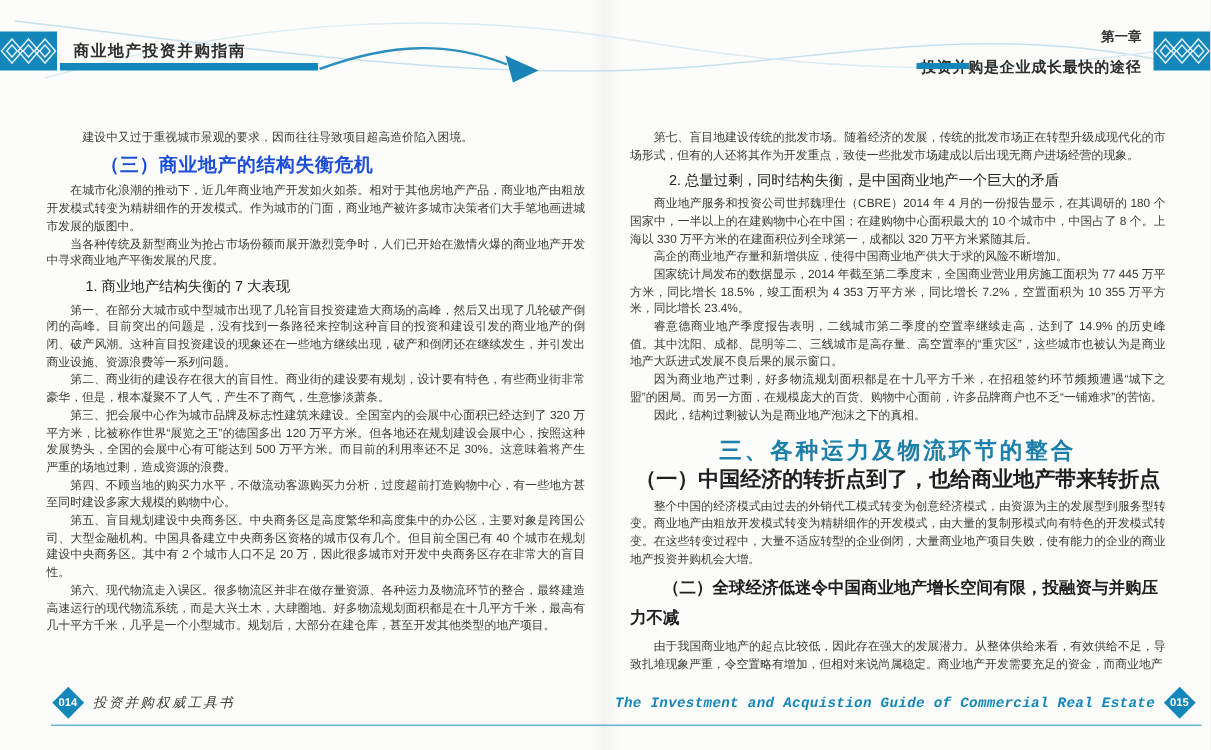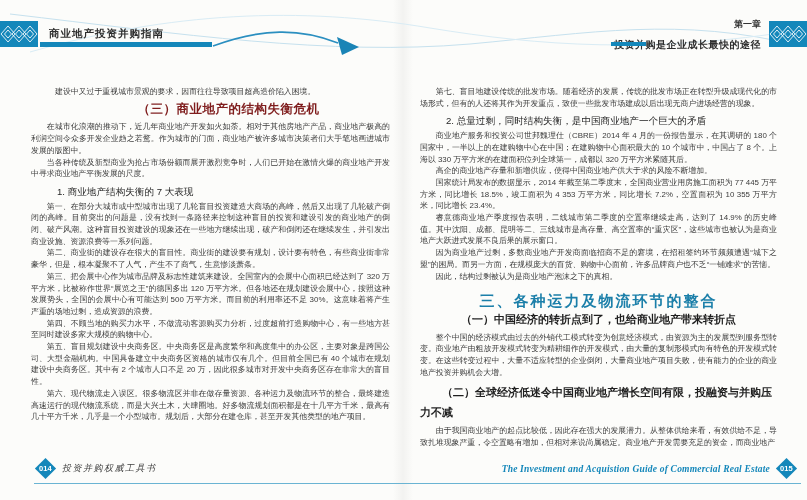--- a/index.html
+++ b/index.html
@@ -24,37 +24,37 @@
   .hr-bar{position:absolute;left:611px;top:42px;width:35px;height:4px;background:var(--accent,#1487ba);z-index:2;}
 
   
   .col{position:absolute;top:86px;color:#3b3b3b;font-size:7.9px;line-height:11.7px;
        text-align:justify;z-index:2;}
   .col-left{left:31px;width:359px;}
   .col-right{left:420px;width:357px;}
   .col p{margin:0;}
   .cont{text-indent:0;padding-left:24px;}
   .p{text-indent:2em;}
-  .h2{font-size:12.5px;font-weight:bold;color:#7f1d1d;margin:7px 0 5px 36px;text-align:center;letter-spacing:0.5px;font-family:Liberation Mono, monospace;}
+  .h2{font-size:12.5px;font-weight:bold;color:#1d4ed8;margin:7px 0 5px 36px;text-align:left;letter-spacing:0.5px;}
   .h3{font-size:9.6px;font-weight:normal;color:#1f1f1f;margin:6px 0 3px 26px;text-align:left;}
   .h1blue{font-size:15px;font-weight:bold;color:var(--heading_blue,#1b7fa9);text-align:center;
           margin:13px 0 7px;letter-spacing:2px;}
-  .h2c{font-size:11px;font-weight:bold;color:#1f1f1f;text-align:center;margin:0 0 6px;}
+  .h2c{font-size:14px;font-weight:bold;color:#1f1f1f;text-align:center;margin:0 0 6px;}
   .h2l{font-size:11px;font-weight:bold;color:#1f1f1f;text-align:left;text-indent:2em;
        line-height:1.75;margin:5px 0 3px;}
 
   
   .f-left{position:absolute;left:38px;top:461px;display:flex;align-items:center;gap:9px;z-index:2;}
   .f-right{position:absolute;right:13px;top:461px;display:flex;align-items:center;gap:9px;z-index:2;}
   .badge{width:15px;height:15px;background:var(--accent,#1487ba);transform:rotate(45deg);
          display:flex;align-items:center;justify-content:center;flex:0 0 auto;}
   .badge span{transform:rotate(-45deg);color:#fff;font-size:7.5px;font-weight:bold;}
   .tagline{font-family:"DejaVu Serif","Liberation Serif",serif;font-style:italic;
            font-size:9px;color:#3f3f3f;letter-spacing:1.5px;}
-  .tagline-en{font-family:Liberation Serif, serif;font-style:italic;font-weight:bold;
+  .tagline-en{font-family:Liberation Mono, monospace;font-style:italic;font-weight:bold;
            font-size:9.5px;color:var(--accent,#1487ba);letter-spacing:0.2px;}
   .f-line{position:absolute;left:34px;right:6px;top:483px;height:1px;background:var(--rule,#6ab4d3);z-index:1;}
 </style>
 </head>
 <body>
 
 <div class="spread">
 
   <div class="gutter"></div>
 
@@ -94,39 +94,39 @@
           <polygon points="19,9 22.5,13 19,17 15.5,13"></polygon>
         <polygon points="30,5 37,13 30,21 23,13"></polygon>
           <polygon points="30,9 33.5,13 30,17 26.5,13"></polygon>
       </g>
     </svg>
   </div>
 
   <div class="col col-left">
     <p class="cont">建设中又过于重视城市景观的要求，因而往往导致项目超高造价陷入困境。</p>
     <div class="h2">（三）商业地产的结构失衡危机</div>
-    <p class="p">在城市化浪潮的推动下，近几年商业地产开发如火如荼。相对于其他房地产产品，商业地产极高的利润空间令众多开发企业趋之若鹜。作为城市的门面，商业地产被许多城市决策者们大手笔地画进城市发展的版图中。</p>
+    <p class="p">在城市化浪潮的推动下，近几年商业地产开发如火如荼。相对于其他房地产产品，商业地产由粗放开发模式转变为精耕细作的开发模式。作为城市的门面，商业地产被许多城市决策者们大手笔地画进城市发展的版图中。</p>
     <p class="p">当各种传统及新型商业为抢占市场份额而展开激烈竞争时，人们已开始在激情火爆的商业地产开发中寻求商业地产平衡发展的尺度。</p>
     <div class="h3">1. 商业地产结构失衡的 7 大表现</div>
     <p class="p">第一、在部分大城市或中型城市出现了几轮盲目投资建造大商场的高峰，然后又出现了几轮破产倒闭的高峰。目前突出的问题是，没有找到一条路径来控制这种盲目的投资和建设引发的商业地产的倒闭、破产风潮。这种盲目投资建设的现象还在一些地方继续出现，破产和倒闭还在继续发生，并引发出商业设施、资源浪费等一系列问题。</p>
     <p class="p">第二、商业街的建设存在很大的盲目性。商业街的建设要有规划，设计要有特色，有些商业街非常豪华，但是，根本凝聚不了人气，产生不了商气，生意惨淡萧条。</p>
     <p class="p">第三、把会展中心作为城市品牌及标志性建筑来建设。全国室内的会展中心面积已经达到了 320 万平方米，比被称作世界“展览之王”的德国多出 120 万平方米。但各地还在规划建设会展中心，按照这种发展势头，全国的会展中心有可能达到 500 万平方米。而目前的利用率还不足 30%。这意味着将产生严重的场地过剩，造成资源的浪费。</p>
     <p class="p">第四、不顾当地的购买力水平，不做流动客源购买力分析，过度超前打造购物中心，有一些地方甚至同时建设多家大规模的购物中心。</p>
     <p class="p">第五、盲目规划建设中央商务区。中央商务区是高度繁华和高度集中的办公区，主要对象是跨国公司、大型金融机构。中国具备建立中央商务区资格的城市仅有几个。但目前全国已有 40 个城市在规划建设中央商务区。其中有 2 个城市人口不足 20 万，因此很多城市对开发中央商务区存在非常大的盲目性。</p>
     <p class="p">第六、现代物流走入误区。很多物流区并非在做存量资源、各种运力及物流环节的整合，最终建造高速运行的现代物流系统，而是大兴土木，大肆圈地。好多物流规划面积都是在十几平方千米，最高有几十平方千米，几乎是一个小型城市。规划后，大部分在建仓库，甚至开发其他类型的地产项目。</p>
   </div>
 
   <div class="col col-right">
     <p class="p">第七、盲目地建设传统的批发市场。随着经济的发展，传统的批发市场正在转型升级成现代化的市场形式，但有的人还将其作为开发重点，致使一些批发市场建成以后出现无商户进场经营的现象。</p>
     <div class="h3">2. 总量过剩，同时结构失衡，是中国商业地产一个巨大的矛盾</div>
     <p class="p">商业地产服务和投资公司世邦魏理仕（CBRE）2014 年 4 月的一份报告显示，在其调研的 180 个国家中，一半以上的在建购物中心在中国；在建购物中心面积最大的 10 个城市中，中国占了 8 个。上海以 330 万平方米的在建面积位列全球第一，成都以 320 万平方米紧随其后。</p>
     <p class="p">高企的商业地产存量和新增供应，使得中国商业地产供大于求的风险不断增加。</p>
     <p class="p">国家统计局发布的数据显示，2014 年截至第二季度末，全国商业营业用房施工面积为 77 445 万平方米，同比增长 18.5%，竣工面积为 4 353 万平方米，同比增长 7.2%，空置面积为 10 355 万平方米，同比增长 23.4%。</p>
     <p class="p">睿意德商业地产季度报告表明，二线城市第二季度的空置率继续走高，达到了 14.9% 的历史峰值。其中沈阳、成都、昆明等二、三线城市是高存量、高空置率的“重灾区”，这些城市也被认为是商业地产大跃进式发展不良后果的展示窗口。</p>
-    <p class="p">因为商业地产过剩，多数商业地产开发商面临招商不足的窘境，在招租签约环节频频遭遇“城下之盟”的困局。而另一方面，在规模庞大的百货、购物中心面前，许多品牌商户也不乏“一铺难求”的苦恼。</p>
+    <p class="p">因为商业地产过剩，好多物流规划面积都是在十几平方千米，在招租签约环节频频遭遇“城下之盟”的困局。而另一方面，在规模庞大的百货、购物中心面前，许多品牌商户也不乏“一铺难求”的苦恼。</p>
     <p class="p">因此，结构过剩被认为是商业地产泡沫之下的真相。</p>
     <div class="h1blue">三、各种运力及物流环节的整合</div>
     <div class="h2c">（一）中国经济的转折点到了，也给商业地产带来转折点</div>
     <p class="p">整个中国的经济模式由过去的外销代工模式转变为创意经济模式，由资源为主的发展型到服务型转变。商业地产由粗放开发模式转变为精耕细作的开发模式，由大量的复制形模式向有特色的开发模式转变。在这些转变过程中，大量不适应转型的企业倒闭，大量商业地产项目失败，使有能力的企业的商业地产投资并购机会大增。</p>
     <div class="h2l">（二）全球经济低迷令中国商业地产增长空间有限，投融资与并购压力不减</div>
     <p class="p">由于我国商业地产的起点比较低，因此存在强大的发展潜力。从整体供给来看，有效供给不足，导致扎堆现象严重，令空置略有增加，但相对来说尚属稳定。商业地产开发需要充足的资金，而商业地产</p>
   </div>
 
   <div class="f-line"></div>
   <div class="f-left">

